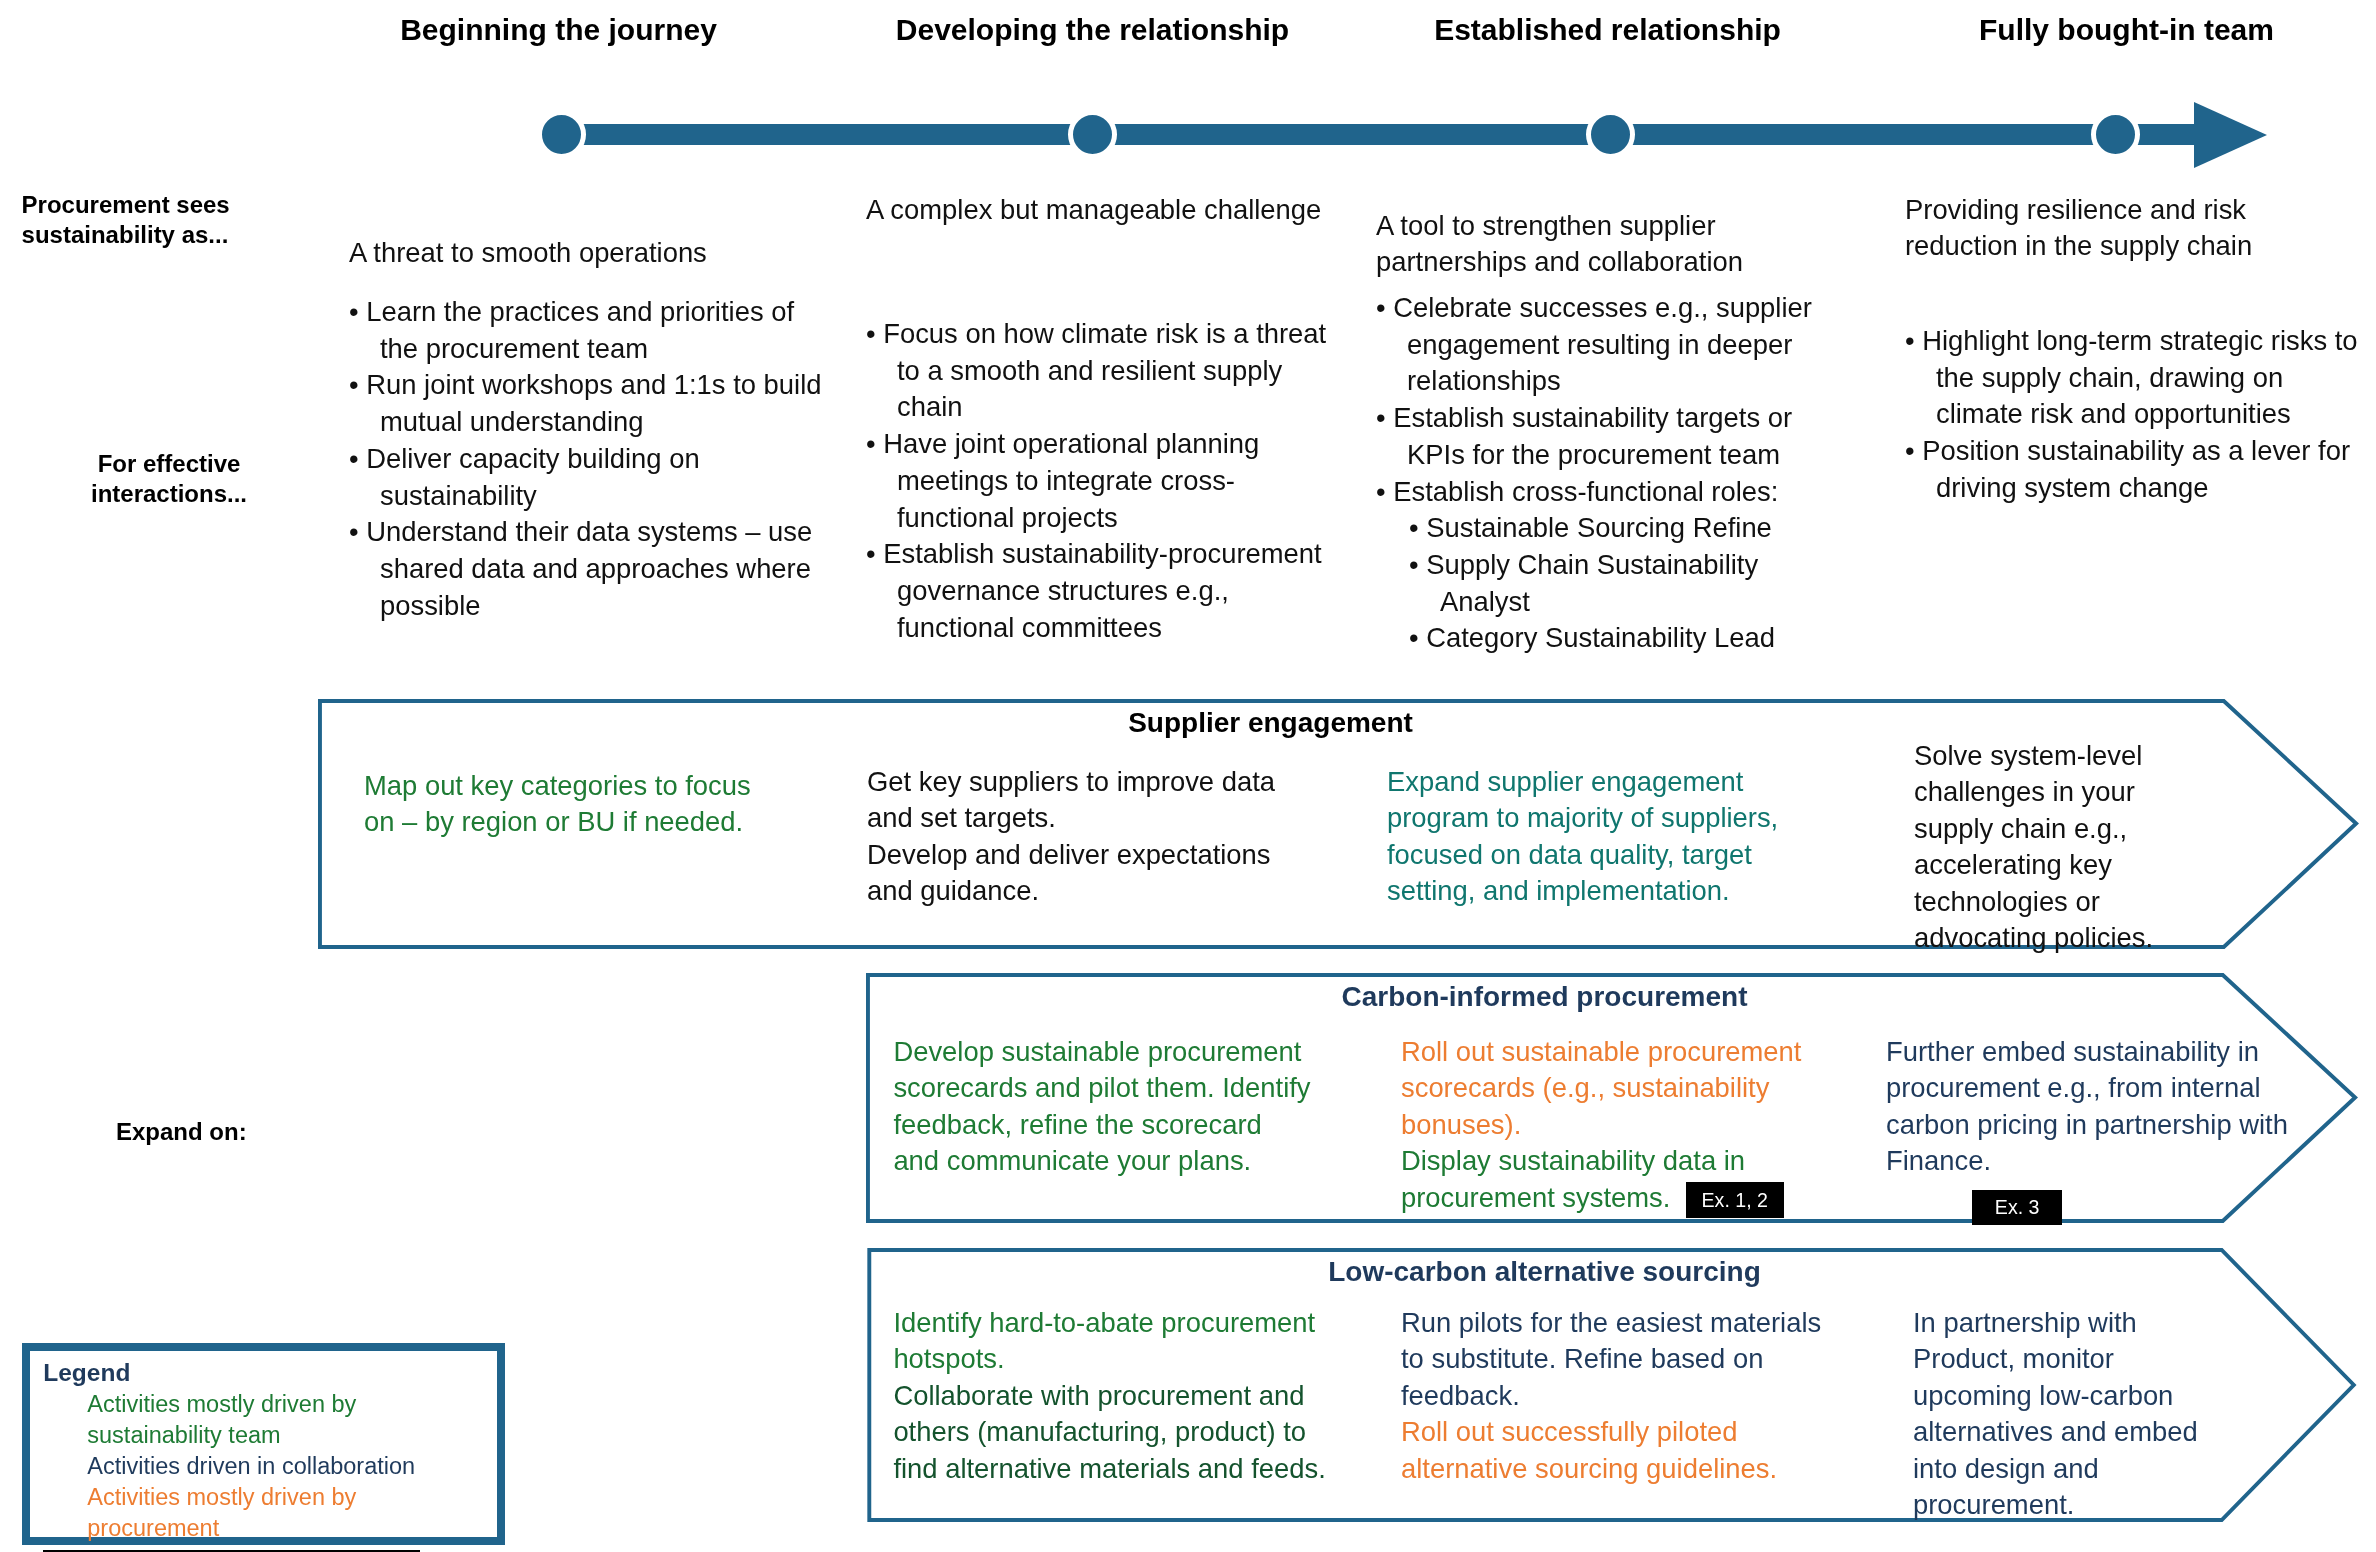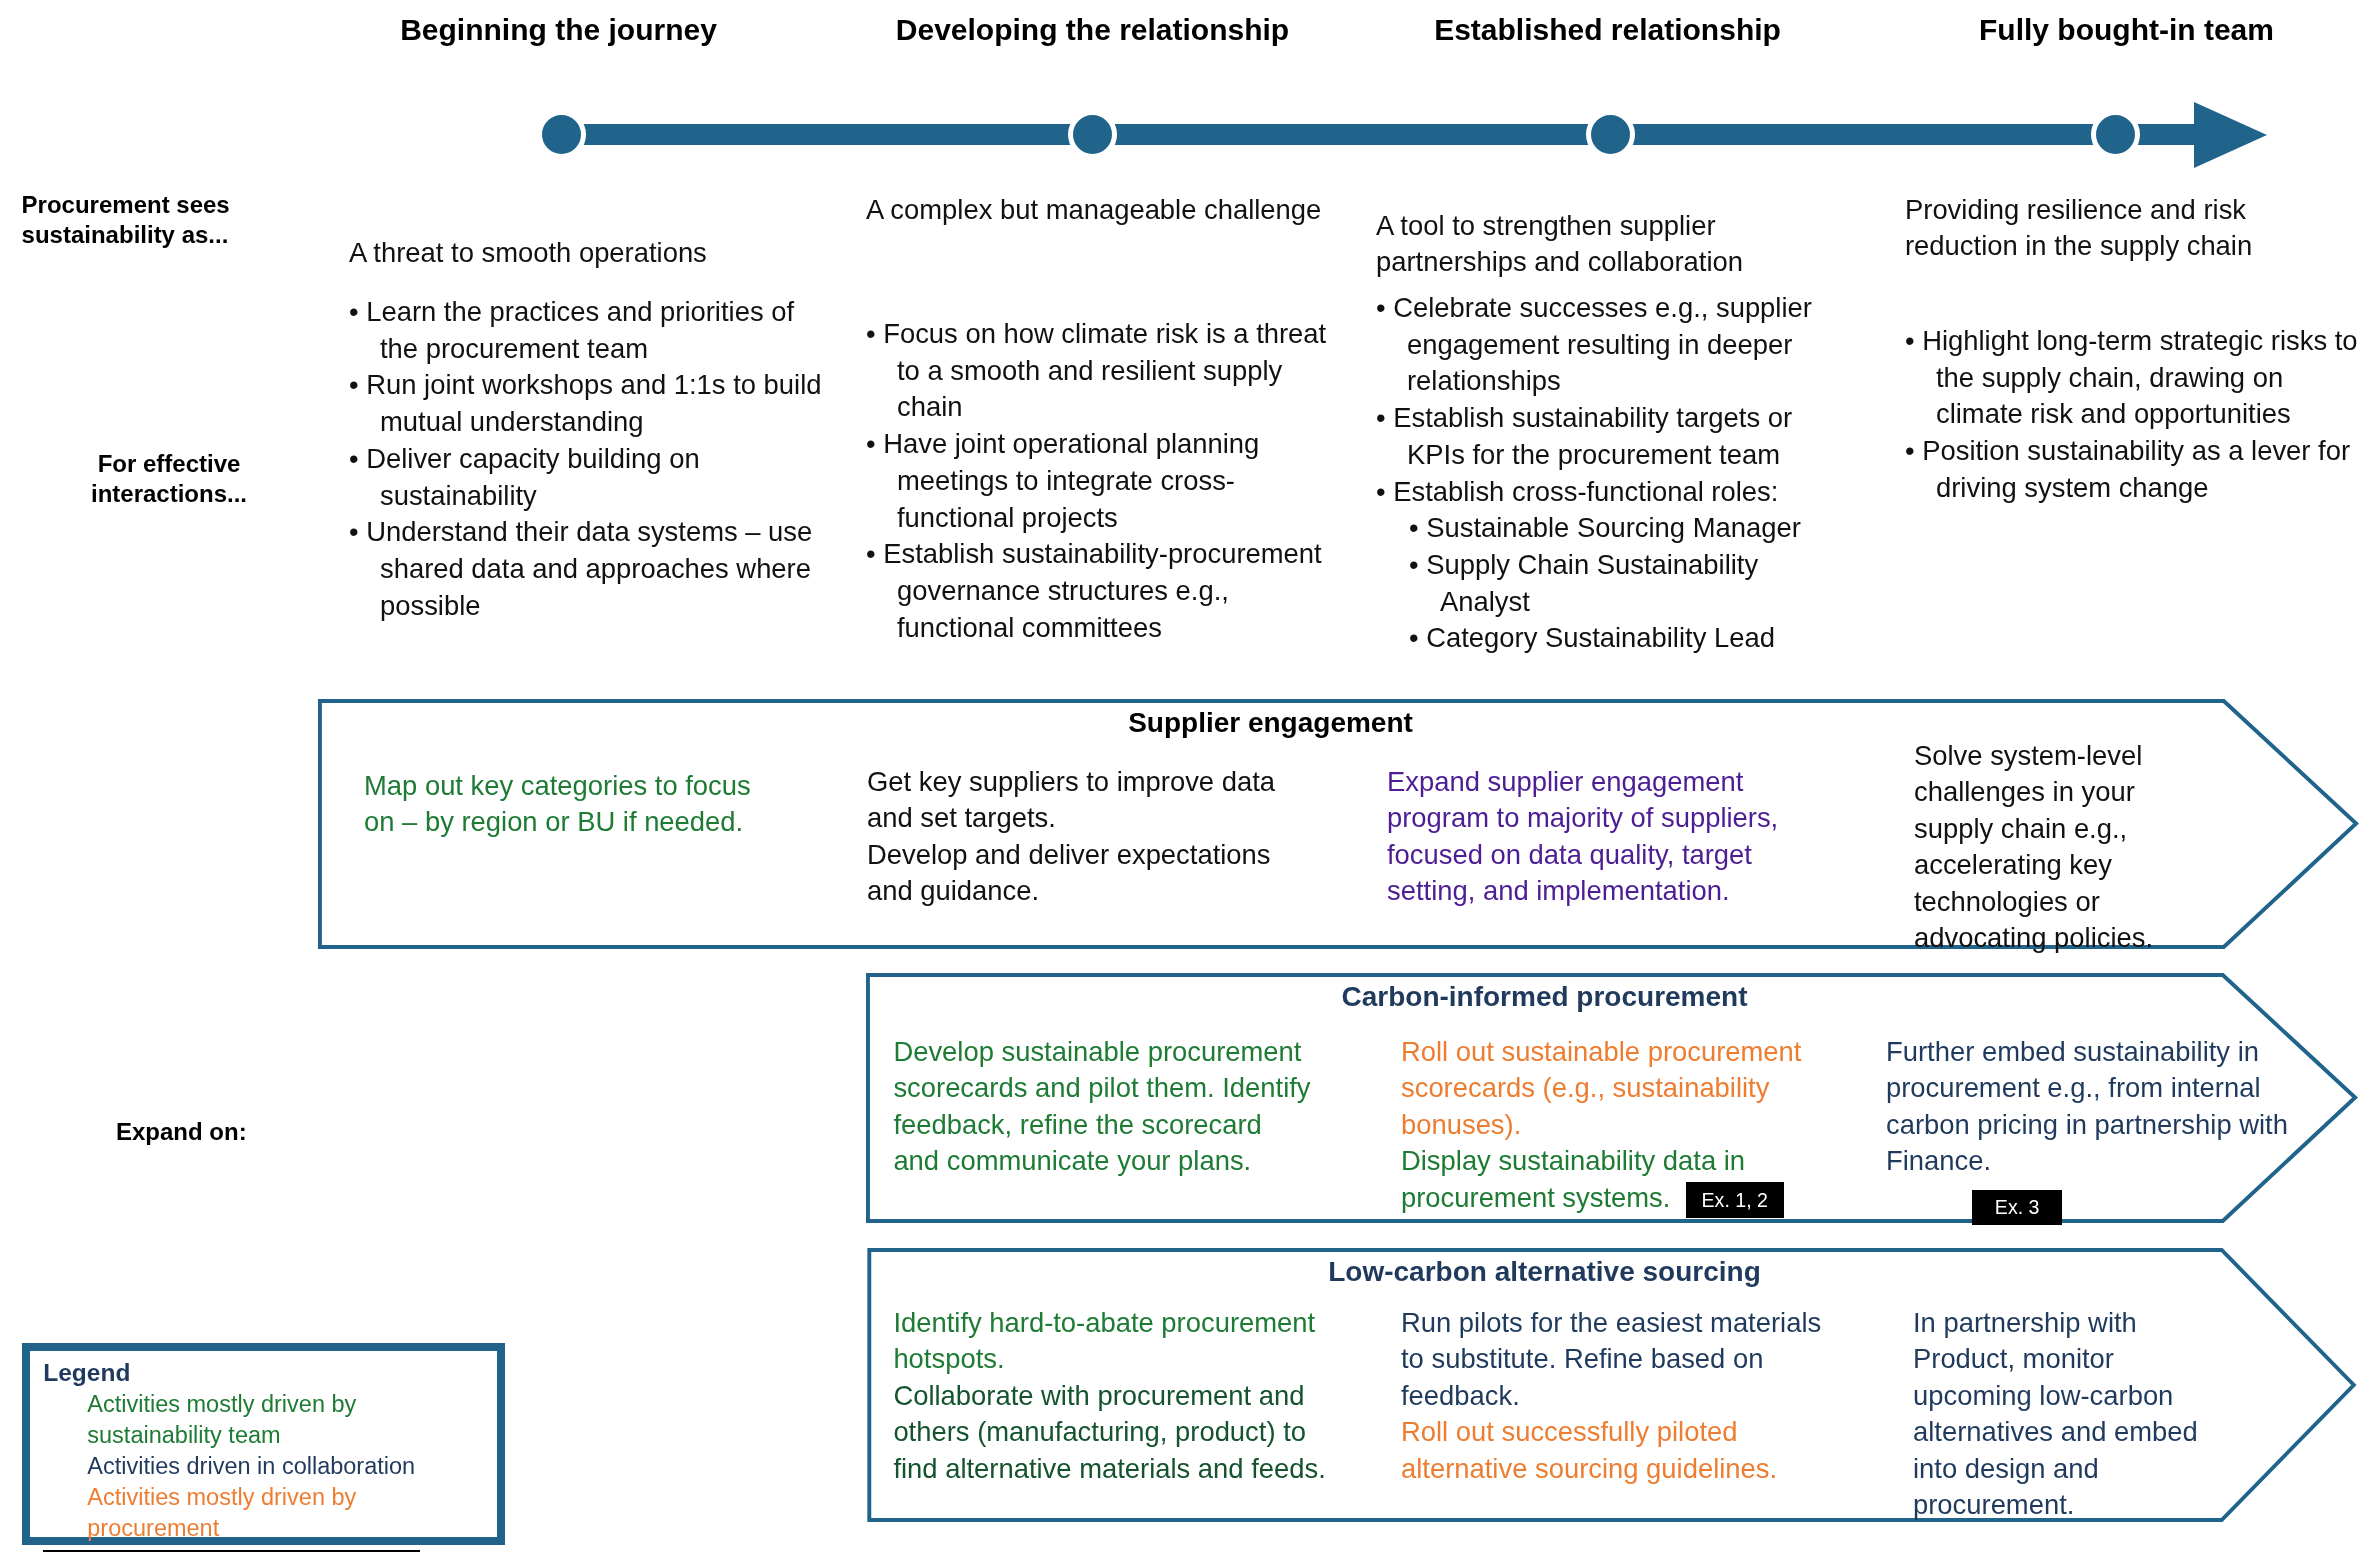--- a/index.html
+++ b/index.html
@@ -78,39 +78,39 @@
     </div>
   <div class="bullets" style="left:866px;top:316px;width:470px;">
       <div class="bullet">• Focus on how climate risk is a threat to a smooth and resilient supply chain</div>
       <div class="bullet">• Have joint operational planning meetings to integrate cross-functional projects</div>
       <div class="bullet">• Establish sustainability-procurement governance structures e.g., functional committees</div>
     </div>
   <div class="bullets" style="left:1376px;top:290px;width:475px;">
       <div class="bullet">• Celebrate successes e.g., supplier engagement resulting in deeper relationships</div>
       <div class="bullet">• Establish sustainability targets or KPIs for the procurement team</div>
       <div class="bullet">• Establish cross-functional roles:</div>
-      <div class="bullet sub">• Sustainable Sourcing Manager</div>
+      <div class="bullet sub">• Sustainable Sourcing Refine</div>
       <div class="bullet sub">• Supply Chain Sustainability Analyst</div>
       <div class="bullet sub">• Category Sustainability Lead</div>
     </div>
   <div class="bullets" style="left:1905px;top:323px;width:461px;">
       <div class="bullet">• Highlight long-term strategic risks to the supply chain, drawing on climate risk and opportunities</div>
       <div class="bullet">• Position sustainability as a lever for driving system change</div>
     </div>
 
   <div class="row-label" style="left:116px;top:1117px;">Expand on:</div>
 
   <div class="chevron-box" style="left:318px;top:699px;width:2044px;height:250px;">
     <svg width="2044" height="250" viewBox="0 0 2085 255">
       <polygon points="2,2 1944,2 2079,127 1944,253 2,253" fill="#ffffff" stroke="#20648C" stroke-width="4"></polygon>
     </svg>
     <div class="box-title" style="left:0;top:7.8px;width:1905px;color:#000;">Supplier engagement</div>
     <div class="cell" style="left:46px;top:69px;width:392px;"><span class="" style="color: rgb(30, 123, 52);">Map out key categories to focus on – by region or BU if needed. </span></div>
     <div class="cell" style="left:549px;top:65px;width:421px;"><span class="seg-block" style="color: rgb(17, 17, 17);">Get key suppliers to improve data and set targets. </span><span class="" style="color: rgb(17, 17, 17);">Develop and deliver expectations and guidance. </span></div>
-    <div class="cell" style="left:1069px;top:65px;width:441px;"><span class="" style="color: #4c1d95;">Expand supplier engagement program to majority of suppliers, focused on data quality, target setting, and implementation. </span></div>
+    <div class="cell" style="left:1069px;top:65px;width:441px;"><span class="" style="color: #0f766e;">Expand supplier engagement program to majority of suppliers, focused on data quality, target setting, and implementation. </span></div>
     <div class="cell" style="left:1596px;top:39px;width:294px;"><span class="" style="color: rgb(17, 17, 17);">Solve system-level challenges in your supply chain e.g., accelerating key technologies or advocating policies. </span></div>
   </div>
 
   <div class="chevron-box" style="left:866px;top:973px;width:1495px;height:250px;">
     <svg width="1495" height="250" viewBox="0 0 1525 255">
       <polygon points="2,2 1384,2 1519,127 1384,253 2,253" fill="#ffffff" stroke="#20648C" stroke-width="4"></polygon>
     </svg>
     <div class="box-title" style="left:0;top:7.8px;width:1357px;color:#1F3A5C;">Carbon-informed procurement</div>
     <div class="cell" style="left:27.4px;top:61px;width:421px;"><span class="" style="color: rgb(30, 123, 52);">Develop sustainable procurement scorecards and pilot them. Identify feedback, refine the scorecard and communicate your plans. </span></div>
     <div class="cell" style="left:535px;top:61px;width:421px;"><span class="seg-block" style="color: rgb(237, 125, 49);">Roll out sustainable procurement scorecards (e.g., sustainability bonuses). </span><span class="" style="color: rgb(30, 123, 52);">Display sustainability data in procurement systems. </span><span class="badge">Ex. 1, 2</span></div>

